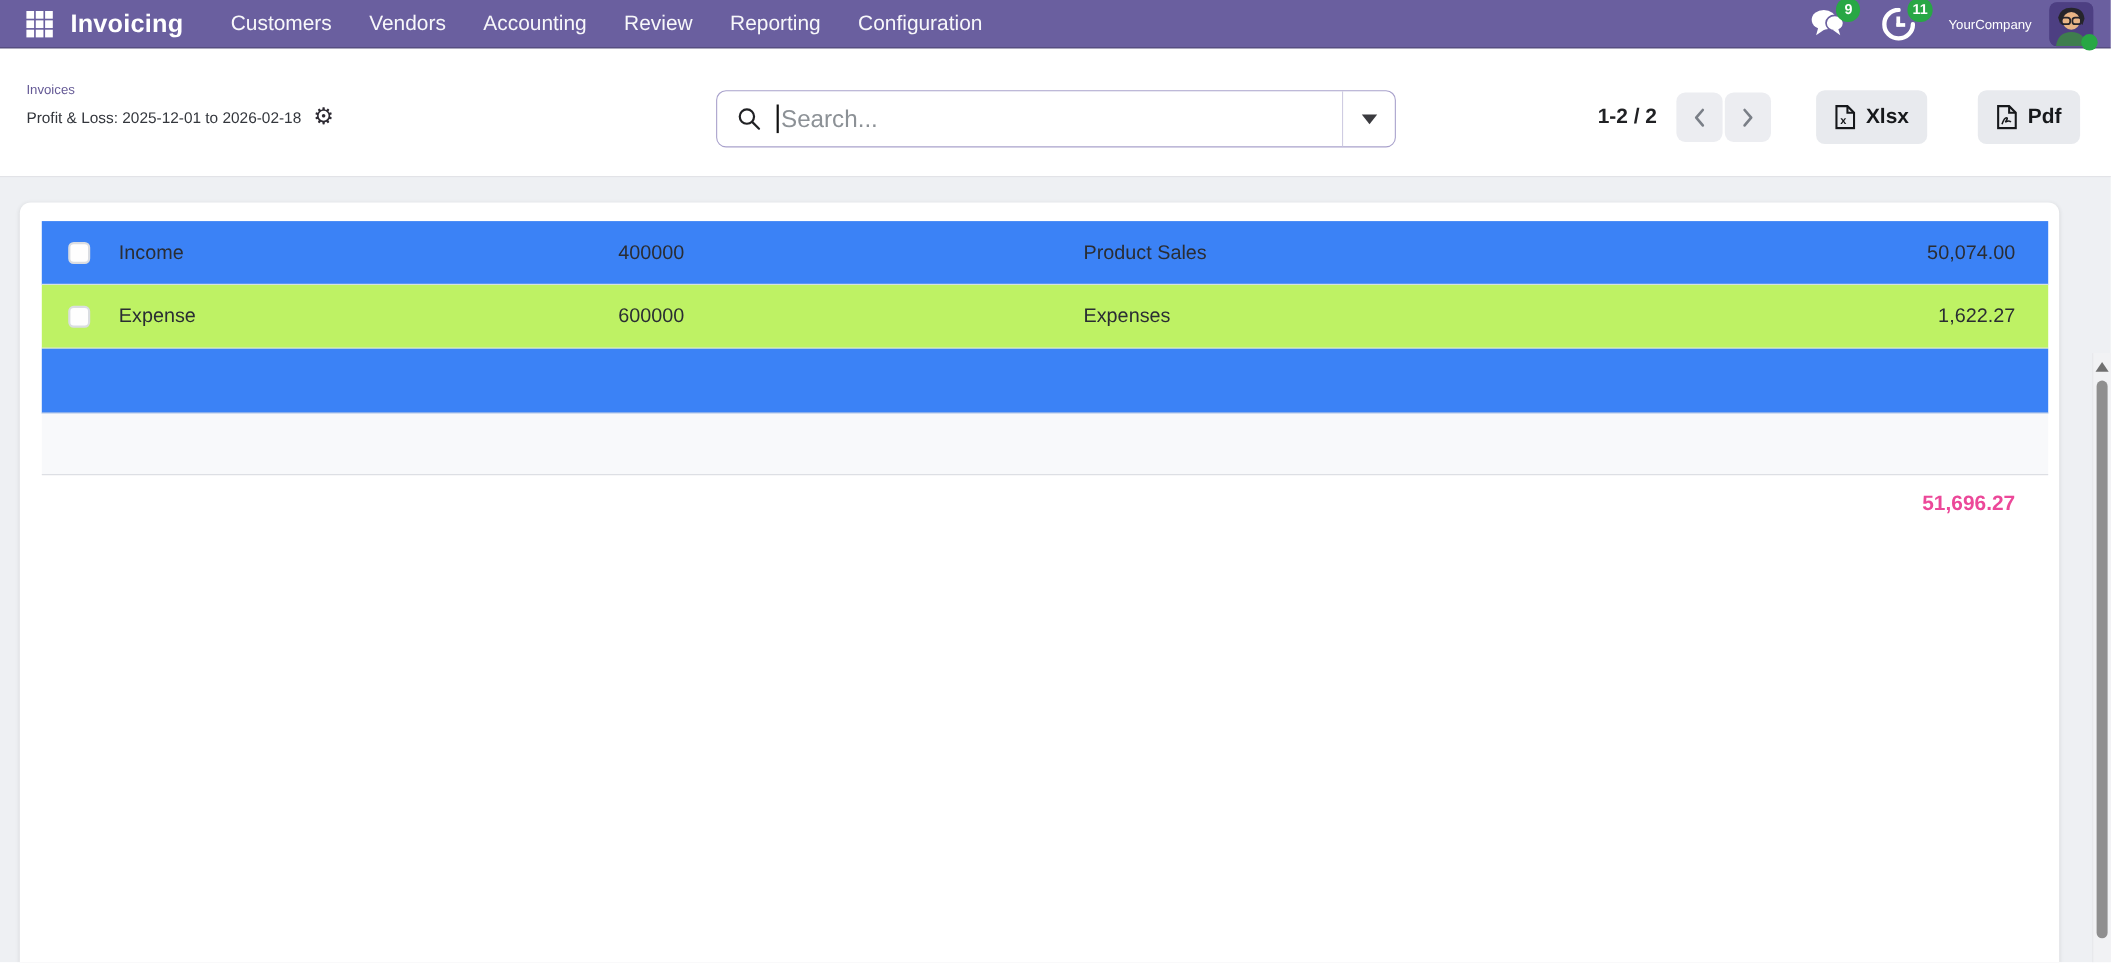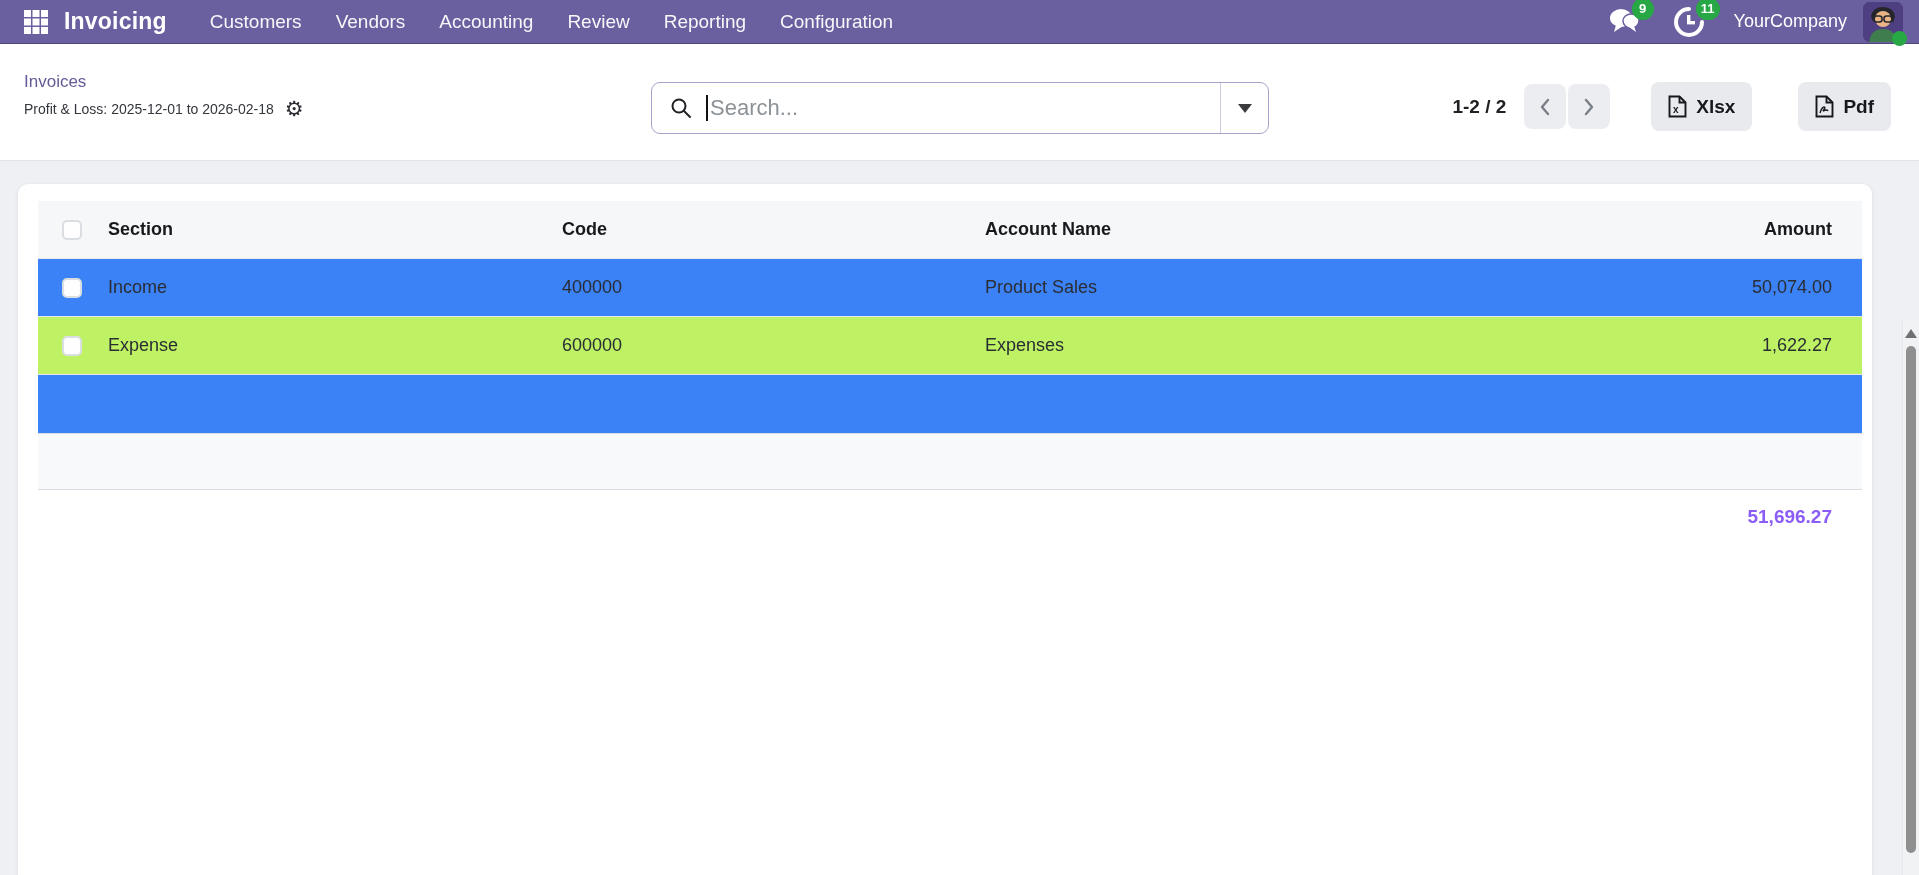--- a/index.html
+++ b/index.html
@@ -19,29 +19,29 @@
   .app-name { font-size:23px; font-weight:700; margin:0 10px 0 8px; letter-spacing:.2px; }
   .topnav { display:flex; align-items:center; margin-left:16px; }
   .topnav .nav-item { font-size:19px; padding:0 17px; color:rgba(255,255,255,.95); cursor:pointer; line-height:58px; }
   .tb-right { margin-left:auto; display:flex; align-items:center; }
   .tb-icon { position:relative; width:34px; height:30px; margin:0 16px; cursor:pointer; }
   .o-badge {
     position:absolute; top:-9px; right:-12px; background:#28a745; color:#fff;
     font-size:13px; font-weight:700; min-width:22px; height:22px; border-radius:11px;
     display:flex; align-items:center; justify-content:center; padding:0 5px;
   }
-  .company-name { font-size:18px; margin:0 16px 0 10px; cursor:pointer; }
+  .company-name { font-size:12px; margin:0 16px 0 10px; cursor:pointer; }
   .avatar-wrap { position:relative; width:40px; height:40px; cursor:pointer; }
   .avatar { width:40px; height:40px; border-radius:7px; overflow:hidden; background:#4d3f82; }
   .status-dot { position:absolute; right:-4px; bottom:-4px; width:15px; height:15px; border-radius:50%; background:#28a745; }
 
   
   .control-panel { position:absolute; top:58px; left:0; right:0; height:102px; background:#fff; }
   .breadcrumb-block { position:absolute; left:24px; top:14px; }
-  .breadcrumb-link { font-size:17px; color:#655a96; cursor:pointer; display:inline-block; }
+  .breadcrumb-link { font-size:12px; color:#655a96; cursor:pointer; display:inline-block; }
   .view-title-row { display:flex; align-items:center; margin-top:6px; }
   .view-title { font-size:14px; color:#33363c; }
   .gear { font-size:21px; color:#2e2b33; margin-left:11px; cursor:pointer; line-height:1; }
 
   .searchbar {
     position:absolute; left:651px; top:24px; width:618px; height:52px;
     border:1px solid #a9a2cc; border-radius:9px; background:#fff;
     display:flex; align-items:center;
   }
   .search-main { flex:1; display:flex; align-items:center; padding-left:18px; height:100%; cursor:text; }
@@ -80,21 +80,21 @@
   .trow.r1 { height:58px; }
   .trow.r2 { height:58px; background:#bef264; }
   .trow.empty1 { height:59px; border-bottom:1px solid #dadce2; }
   .trow.empty2 { height:56px; background:#f8f9fb; border-bottom:1px solid #dadce2; }
   .col-check { width:70px; display:flex; align-items:center; padding-left:24px; }
   .col-section { width:454px; }
   .col-code { width:423px; }
   .col-account { flex:1; }
   .col-amount { width:340px; text-align:right; padding-right:30px; }
   .checkbox { width:20px; height:20px; border:2px solid #dadde2; border-radius:5px; background:#fefefe; cursor:pointer; }
-  .total-row { margin:16px 10px 0 20px; text-align:right; padding-right:30px; font-size:19px; font-weight:700; color:#8b5cf6; }
+  .total-row { margin:16px 10px 0 20px; text-align:right; padding-right:30px; font-size:19px; font-weight:700; color:#ec4899; }
 
   
   .scrollbar { position:absolute; top:160px; right:0; bottom:0; width:17px; background:#f1f2f4; border-left:1px solid #e7e7ea; }
   .sb-up { position:absolute; top:8px; left:50%; transform:translateX(-50%); width:0; height:0;
            border-left:6px solid transparent; border-right:6px solid transparent; border-bottom:9px solid #707070; cursor:pointer; }
   .sb-thumb { position:absolute; top:25px; left:3px; width:10px; height:507px; background:#8f8f8f; border-radius:6px; cursor:grab; }
 </style>
 </head>
 <body>
 
@@ -211,29 +211,20 @@
         </svg>
         <span>Pdf</span>
       </button>
     </div>
   </section>
 
   <section class="content">
     <div class="card">
       <div class="list-table">
 
-        <div class="trow head">
-          <div class="col-check">
-              <span class="checkbox"></span>
-            </div>
-          <div class="col-section">Section</div>
-          <div class="col-code">Code</div>
-          <div class="col-account">Account Name</div>
-          <div class="col-amount">Amount</div>
-        </div>
 
         <div class="trow r1">
           <div class="col-check">
               <span class="checkbox"></span>
             </div>
           <div class="col-section">Income</div>
           <div class="col-code">400000</div>
           <div class="col-account">Product Sales</div>
           <div class="col-amount">50,074.00</div>
         </div>

